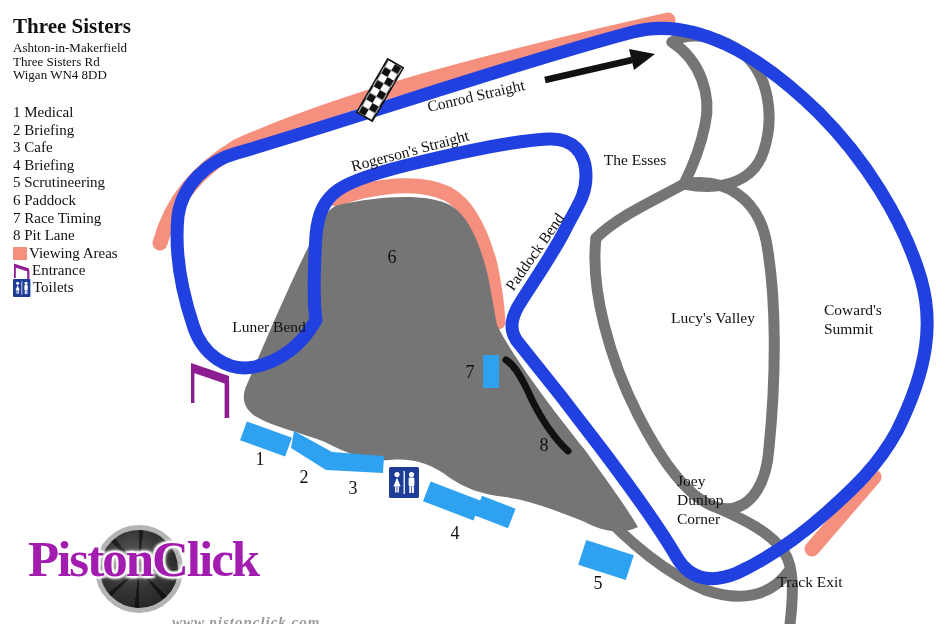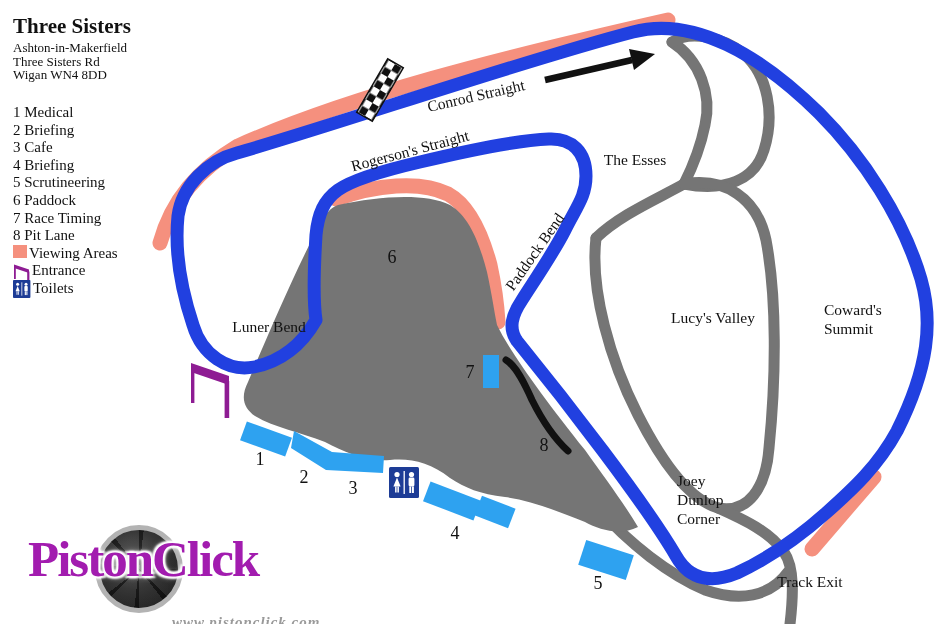--- a/index.html
+++ b/index.html
@@ -5,21 +5,21 @@
   html,body{margin:0;padding:0;background:#fff;}
   .stage{position:relative;width:942px;height:624px;background:#fff;overflow:hidden;
          font-family:Liberation Serif, serif;color:#111;}
   svg.map{position:absolute;left:0;top:0;}
   
   .panel{position:absolute;left:13px;top:14px;width:210px;}
   .title{font-size:21px;font-weight:bold;line-height:24px;}
   .addr{font-size:13px;line-height:13.5px;margin-top:3px;}
   .legend{position:absolute;left:13px;top:104px;font-size:15px;line-height:17.6px;}
   .legend .row{white-space:nowrap;}
-  .iconrow{display:flex;height:17.4px;white-space:nowrap;font-size:15px;}
+  .iconrow{display:flex;align-items:center;height:17.4px;white-space:nowrap;font-size:15px;}
   .swatch{width:14px;height:13px;background:#F5907E;display:inline-block;margin-right:2px;}
   .iconrow svg{display:block;margin-right:2px;}
   
   .maplabel{position:absolute;font-size:15.5px;white-space:nowrap;
             transform:translate(-50%,-50%) rotate(var(--r,0deg));}
   .lblock{position:absolute;font-size:15.5px;line-height:19px;white-space:nowrap;}
   .marker{position:absolute;font-size:18px;transform:translate(-50%,-50%);}
   
   .logo{position:absolute;left:12px;top:498px;width:340px;height:122px;}
   .aperture{position:absolute;left:83px;top:27px;width:88px;height:88px;border-radius:50%;

